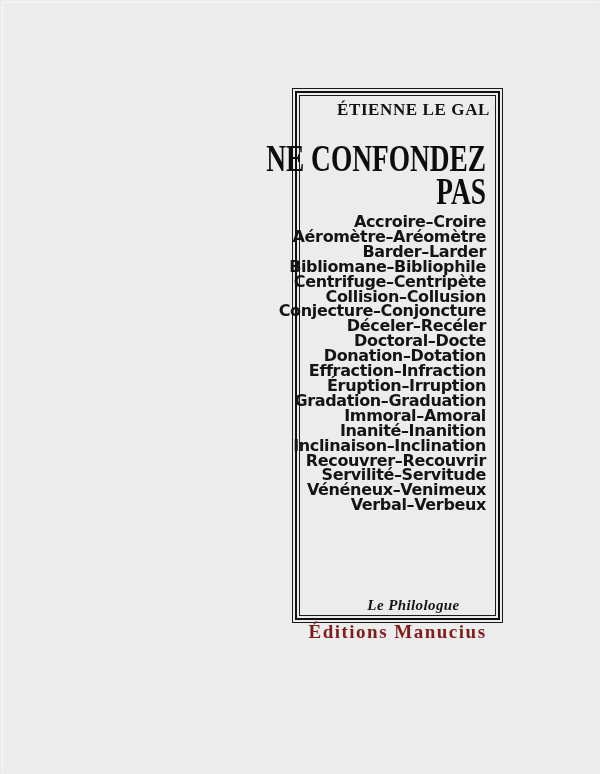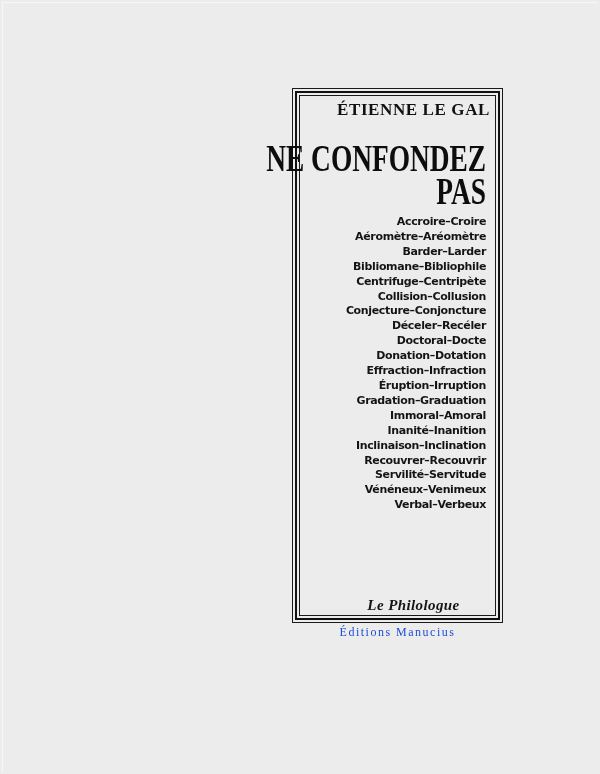--- a/index.html
+++ b/index.html
@@ -75,21 +75,21 @@
     .pairs {
       position: absolute;
       right: 114px;
       top: 215px;
       margin: 0;
       padding: 0;
       list-style: none;
       text-align: right;
       font-family: "DejaVu Sans", sans-serif;
       font-weight: bold;
-      font-size: 11px;
+      font-size: 16px;
       line-height: 14.9px;
       color: #141414;
       letter-spacing: -0.35px;
     }
     .pairs li {
       white-space: nowrap;
     }
     .collection {
       position: absolute;
       left: 292px;
@@ -105,25 +105,25 @@
       color: #151515;
       padding-left: 16px;
     }
     .publisher {
       position: absolute;
       left: 292px;
       width: 211px;
       top: 623px;
       text-align: center;
       font-family: "Liberation Serif", serif;
-      font-weight: normal;
-      font-size: 12px;
+      font-weight: bold;
+      font-size: 19px;
       letter-spacing: 1.5px;
       line-height: 18px;
-      color: #1d4ed8;
+      color: #7f1d1d;
     }
   </style>
 </head>
 <body>
 
 <div class="edge"></div>
 
 <div class="frame-outer">
   <div class="frame-mid">
     <div class="frame-inner"></div>

